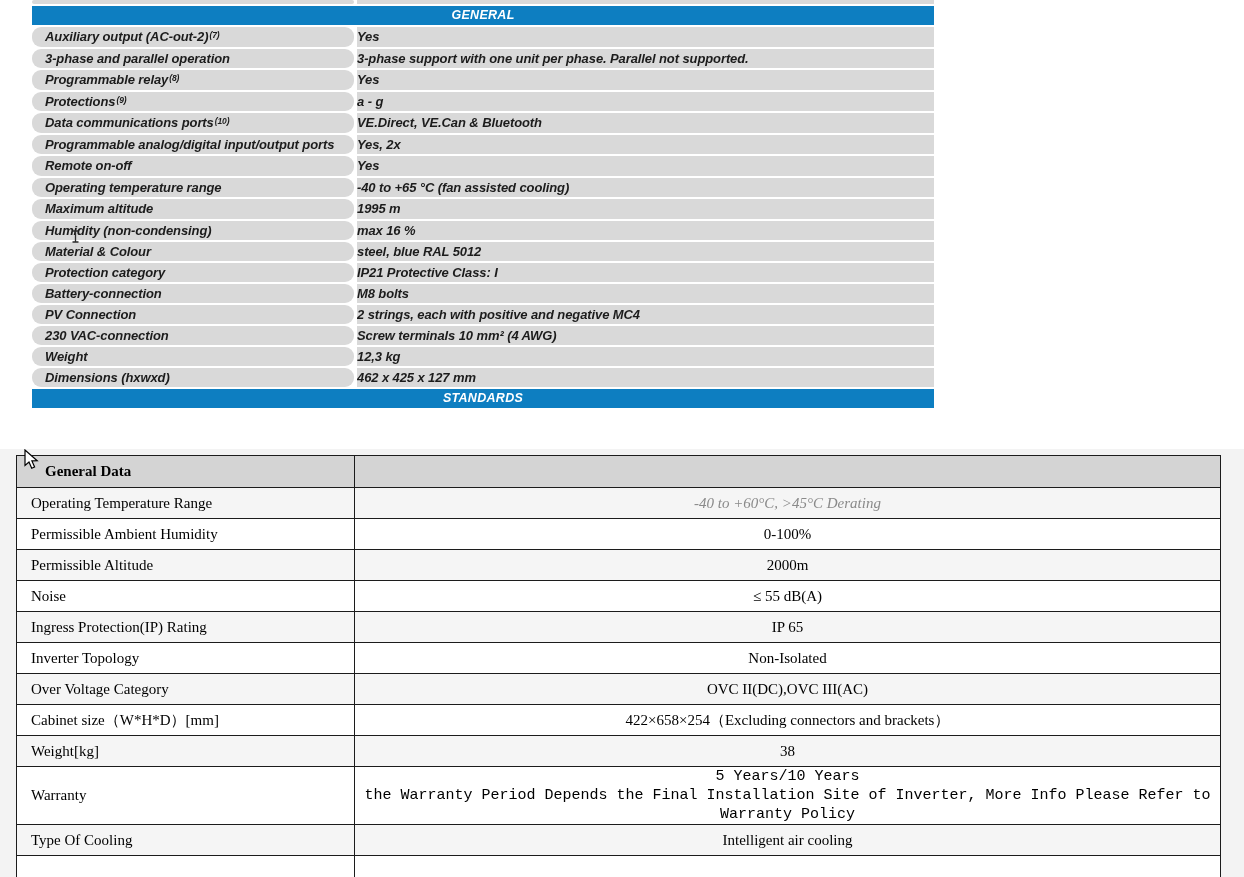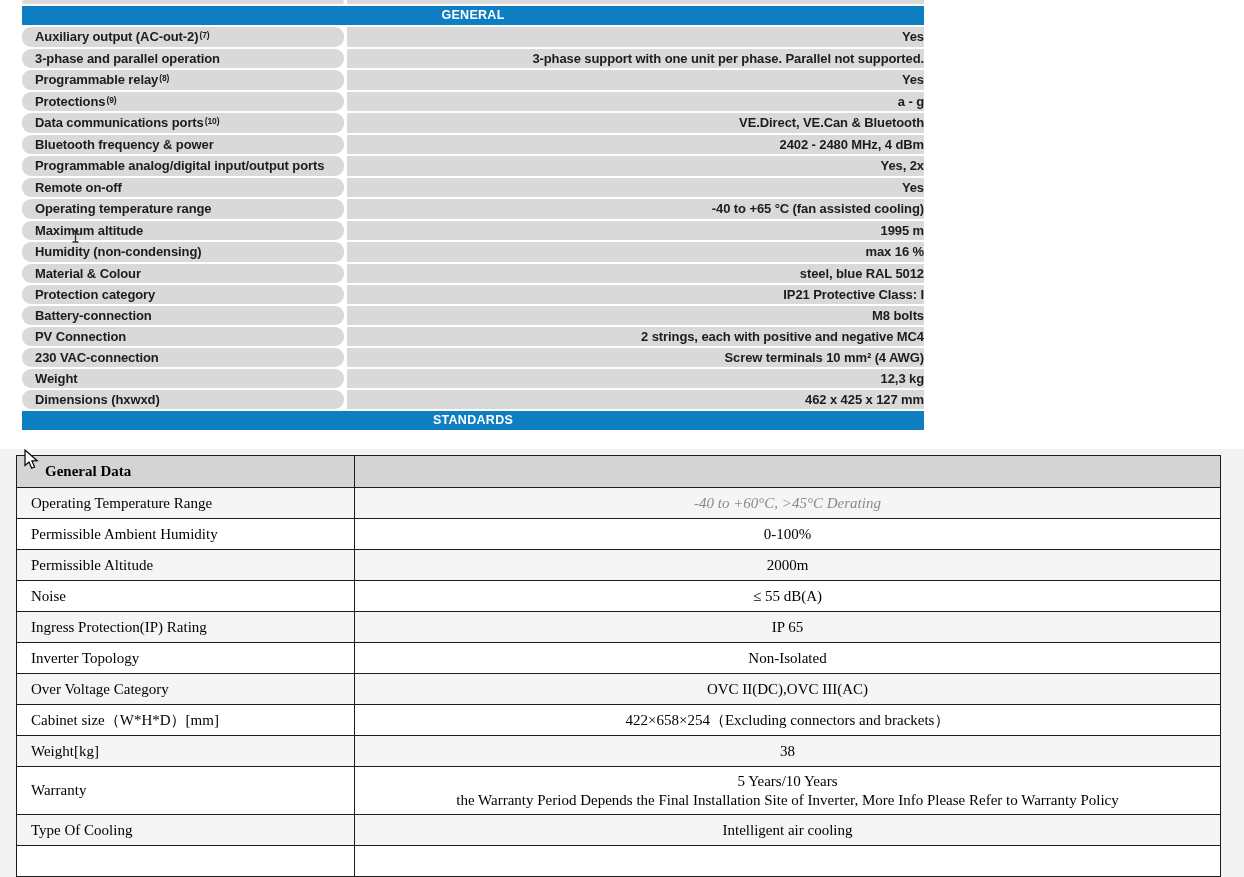--- a/index.html
+++ b/index.html
@@ -2,28 +2,28 @@
 <html><head>
 <meta charset="utf-8">
 <style>
   html,body{margin:0;padding:0;}
   body{
     width:1244px;height:877px;position:relative;overflow:hidden;
     background:#ffffff;font-family:"Liberation Sans",sans-serif;
   }
 
   
-  .top-wrap{position:absolute;left:22px;top:0;width:902px;height:443px;overflow:hidden;}
+  .top-wrap{position:absolute;left:32px;top:0;width:902px;height:443px;overflow:hidden;font-style:italic;}
   .tbar{
     height:19px;line-height:19px;margin-bottom:2px;background:#0d7ec1;color:#ffffff;
     font-size:12.5px;font-weight:700;text-align:center;letter-spacing:.3px;
   }
   .trow{display:flex;margin-bottom:2px;font-size:13px;font-weight:600;color:#1c1c1c;letter-spacing:-.1px;}
   .trow .tlabel{width:322px;box-sizing:border-box;padding-left:13px;background:#d9d9d9;margin-right:3px;white-space:nowrap;overflow:hidden;border-radius:9px;}
-  .trow .tvalue{flex:1;background:#d9d9d9;text-align:right;white-space:nowrap;overflow:hidden;}
+  .trow .tvalue{flex:1;background:#d9d9d9;text-align:left;white-space:nowrap;overflow:hidden;}
   .sec-general .tlabel,.sec-general .tvalue{height:19.5px;line-height:19.5px;}
   .sec-enclosure .tlabel,.sec-enclosure .tvalue{height:19px;line-height:19px;}
   .row-clip .tlabel,.row-clip .tvalue{height:4px;}
   sup.fn{font-size:8.5px;font-weight:600;vertical-align:top;position:relative;top:-1px;margin-left:1px;}
 
   
   .bottom-bg{position:absolute;left:0;top:449px;width:1244px;height:428px;background:#f3f3f3;}
 
   
   table.btable{
@@ -31,21 +31,21 @@
     border-collapse:collapse;background:#ffffff;
     font-family:"Liberation Serif",serif;font-size:15px;color:#000000;
   }
   table.btable td{border:1.5px solid #1c1c1c;vertical-align:middle;overflow:hidden;}
   td.lbl{width:303px;padding:0 6px 0 14px;height:30px;}
   td.val{text-align:center;padding:0 8px;height:30px;}
   tr.hdr td{background:#d4d4d4;font-weight:700;height:31px;padding-left:28px;}
   tr.alt td{background:#f5f5f5;}
   td.val.muted{color:#8a8a8a;font-style:italic;}
   tr.tall td{height:47px;}
-  .wline{line-height:19px;}
+  .wline{line-height:19px;font-family:Liberation Mono, monospace;}
 
   
   .cursor-arrow{position:absolute;left:24px;top:449px;z-index:9;}
   .cursor-ibeam{position:absolute;left:71px;top:230px;z-index:9;}
 </style>
 </head>
 <body>
 
 <div class="top-wrap">
 
@@ -69,24 +69,20 @@
       <div class="tlabel"><span>Programmable relay</span><sup class="fn">(8)</sup></div>
       <div class="tvalue">Yes</div>
     </div>
     <div class="trow">
       <div class="tlabel"><span>Protections</span><sup class="fn">(9)</sup></div>
       <div class="tvalue">a - g</div>
     </div>
     <div class="trow">
       <div class="tlabel"><span>Data communications ports</span><sup class="fn">(10)</sup></div>
       <div class="tvalue">VE.Direct, VE.Can &amp; Bluetooth</div>
-    </div>
-    <div class="trow">
-      <div class="tlabel"><span>Bluetooth frequency &amp; power</span></div>
-      <div class="tvalue">2402 - 2480 MHz, 4 dBm</div>
     </div>
     <div class="trow">
       <div class="tlabel"><span>Programmable analog/digital input/output ports</span></div>
       <div class="tvalue">Yes, 2x</div>
     </div>
     <div class="trow">
       <div class="tlabel"><span>Remote on-off</span></div>
       <div class="tvalue">Yes</div>
     </div>
     <div class="trow">

